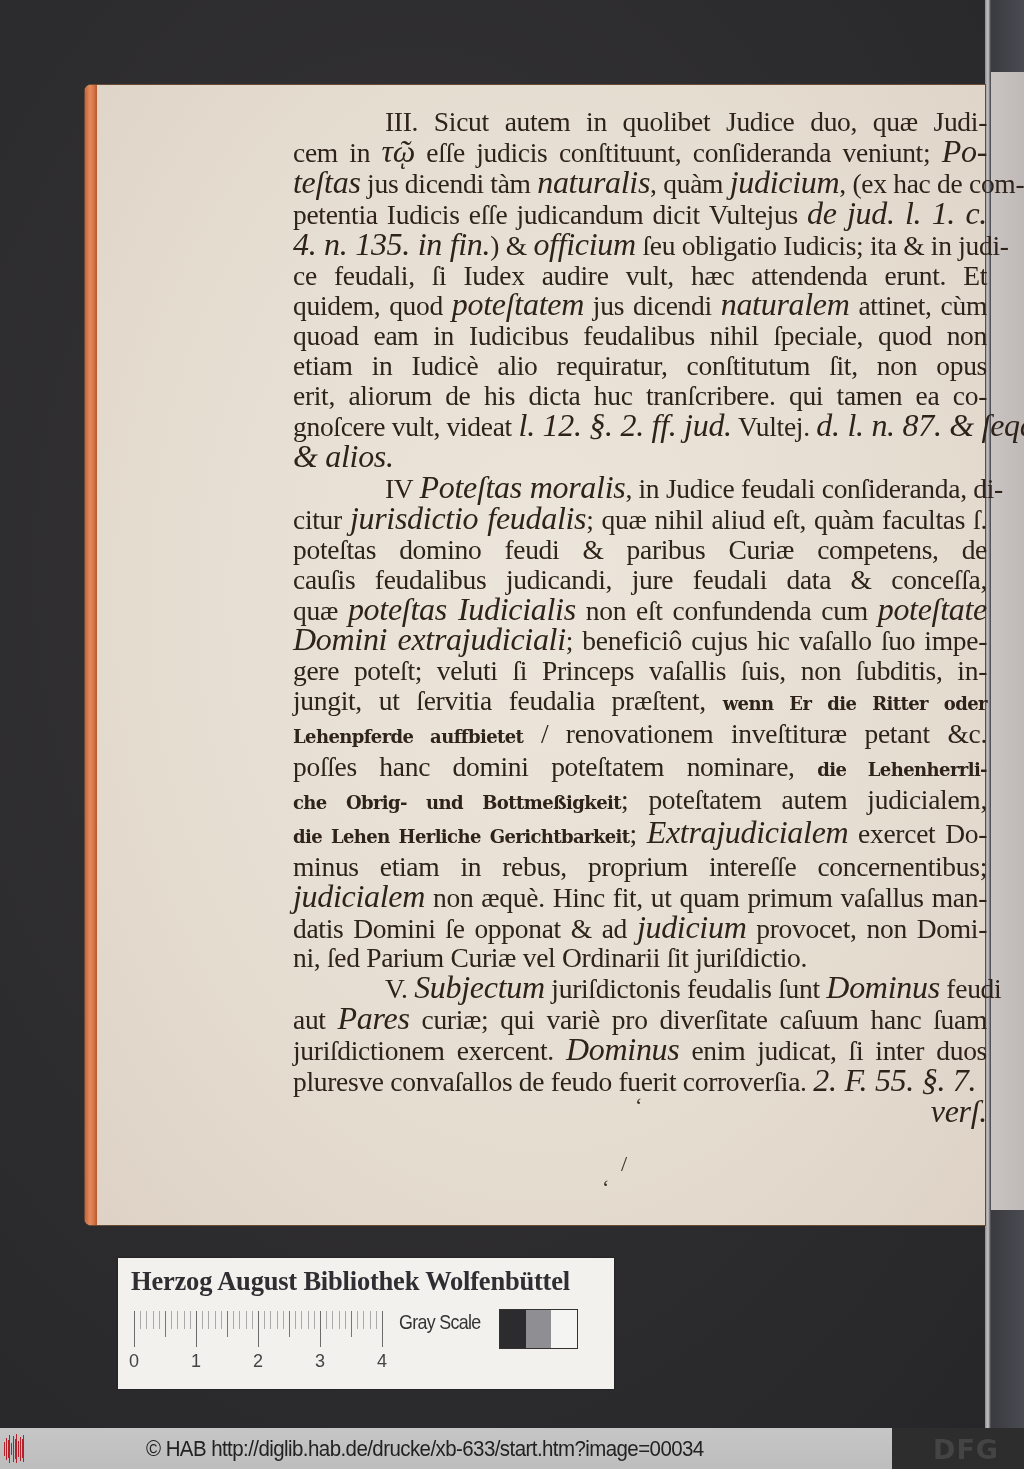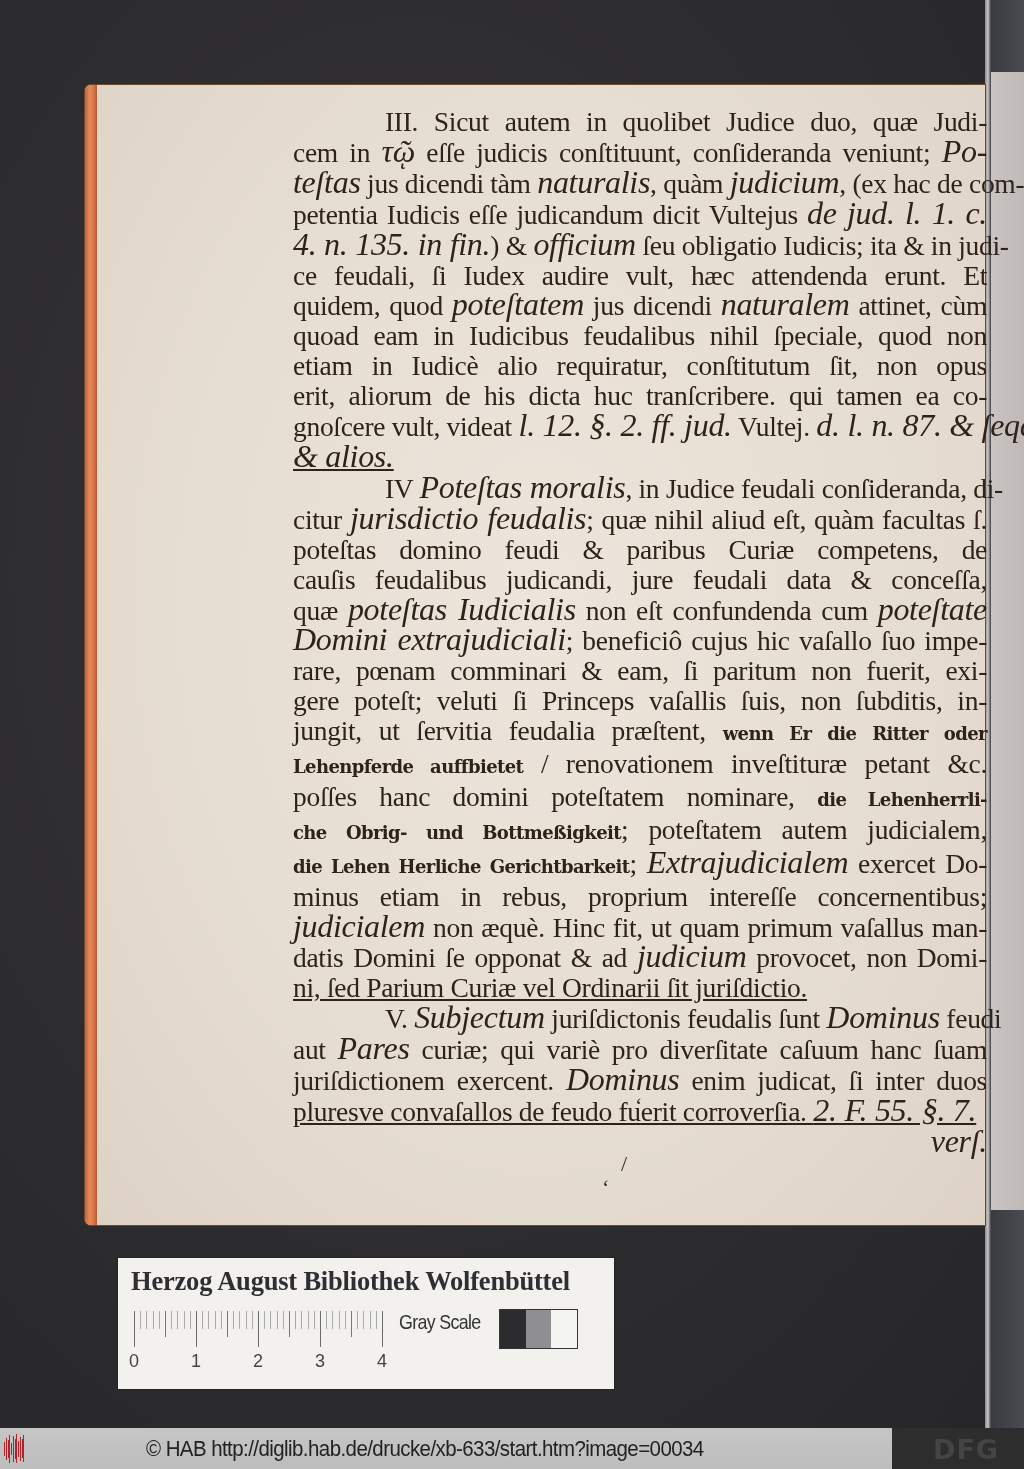--- a/index.html
+++ b/index.html
@@ -37,21 +37,21 @@
   }
   .text-block {
     position: absolute; left: 208px; top: 22px; width: 694px;
     color: #2e2219;
     font-family: "Liberation Serif", serif;
     font-size: 27.5px;
     line-height: 29.9px;
     letter-spacing: -0.3px;
   }
   .line { white-space: nowrap; display: block; text-align: justify; text-align-last: justify; }
-  .line.last { text-align-last: left; text-decoration: underline; }
+  .line.last { text-align-last: left; }
   .line.right { text-align: left; text-align-last: right; }
   .indent { padding-left: 92px; }
   .it { font-style: italic; font-size: 32px; }
   .frak { font-family: "DejaVu Serif", serif; font-weight: bold; font-size: 18px; letter-spacing: -0.6px; }
   .stray { position: absolute; color: #3a2c22; font-size: 22px; font-family: "Liberation Serif", serif; }
 
   .card {
     position: absolute; left: 118px; top: 1258px; width: 496px; height: 131px;
     background: #f2f1ee;
     box-shadow: 0 0 2px rgba(0,0,0,0.4);
@@ -121,21 +121,20 @@
       <span class="line"><span>etiam in Iudicè alio requiratur, conſtitutum ſit, non opus</span></span>
       <span class="line"><span>erit, aliorum de his dicta huc tranſcribere. qui tamen ea co-</span></span>
       <span class="line"><span>gnoſcere vult, videat </span><span class="it">l. 12. §. 2. ff. jud.</span><span> Vultej. </span><span class="it">d. l. n. 87. &amp; ſeqq.</span></span>
       <span class="line last"><span class="it">&amp; alios.</span></span>
       <span class="line indent"><span>IV   </span><span class="it">Poteſtas moralis</span><span>, in Judice feudali conſideranda, di-</span></span>
       <span class="line"><span>citur </span><span class="it">jurisdictio feudalis</span><span>; quæ nihil aliud eſt, quàm facultas ſ.</span></span>
       <span class="line"><span>poteſtas domino feudi &amp; paribus Curiæ competens, de</span></span>
       <span class="line"><span>cauſis feudalibus judicandi, jure feudali data &amp; conceſſa,</span></span>
       <span class="line"><span>quæ </span><span class="it">poteſtas Iudicialis</span><span> non eſt confundenda cum </span><span class="it">poteſtate</span></span>
       <span class="line"><span class="it">Domini extrajudiciali</span><span>; beneficiô cujus hic vaſallo ſuo impe-</span></span>
-      <span class="line"><span>rare, pœnam comminari &amp; eam, ſi paritum non fuerit, exi-</span></span>
       <span class="line"><span>gere poteſt; veluti ſi Princeps vaſallis ſuis, non ſubditis, in-</span></span>
       <span class="line"><span>jungit, ut ſervitia feudalia præſtent, </span><span class="frak">wenn Er die Ritter oder</span></span>
       <span class="line"><span class="frak">Lehenpferde auffbietet</span><span> / renovationem inveſtituræ petant &amp;c.</span></span>
       <span class="line"><span>poſſes hanc domini poteſtatem nominare, </span><span class="frak">die Lehenherrli-</span></span>
       <span class="line"><span class="frak">che Obrig- und Bottmeßigkeit</span><span>; poteſtatem autem judicialem,</span></span>
       <span class="line"><span class="frak">die Lehen Herliche Gerichtbarkeit</span><span>; </span><span class="it">Extrajudicialem</span><span> exercet Do-</span></span>
       <span class="line"><span>minus etiam in rebus, proprium intereſſe concernentibus;</span></span>
       <span class="line"><span class="it">judicialem</span><span> non æquè. Hinc fit, ut quam primum vaſallus man-</span></span>
       <span class="line"><span>datis Domini ſe opponat &amp; ad </span><span class="it">judicium</span><span> provocet, non Domi-</span></span>
       <span class="line last"><span>ni, ſed Parium Curiæ vel Ordinarii ſit juriſdictio.</span></span>

